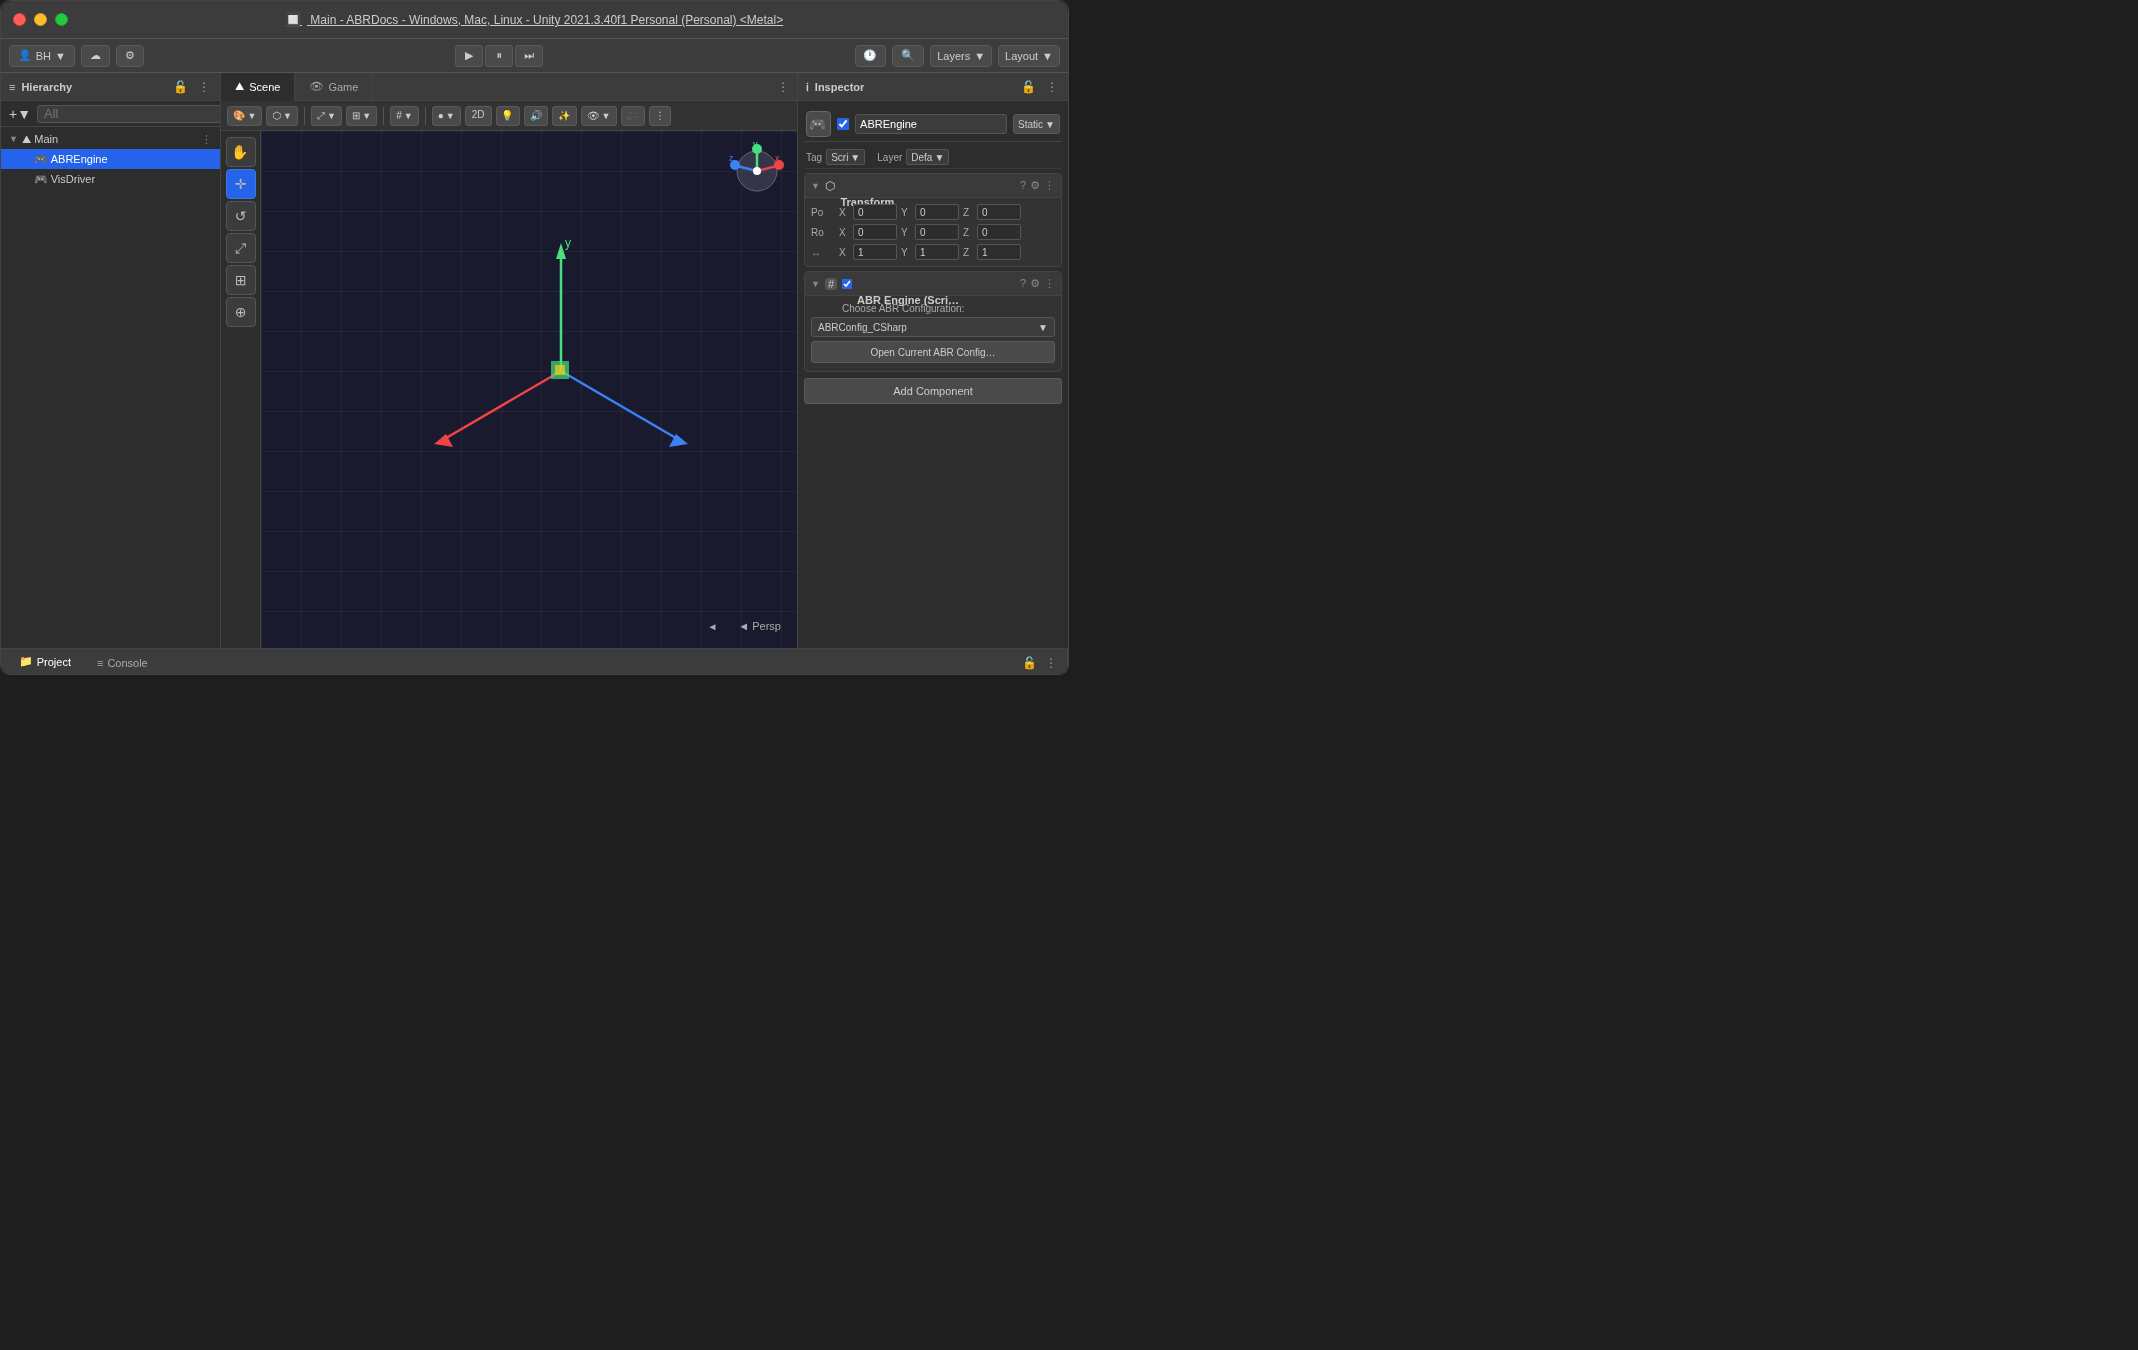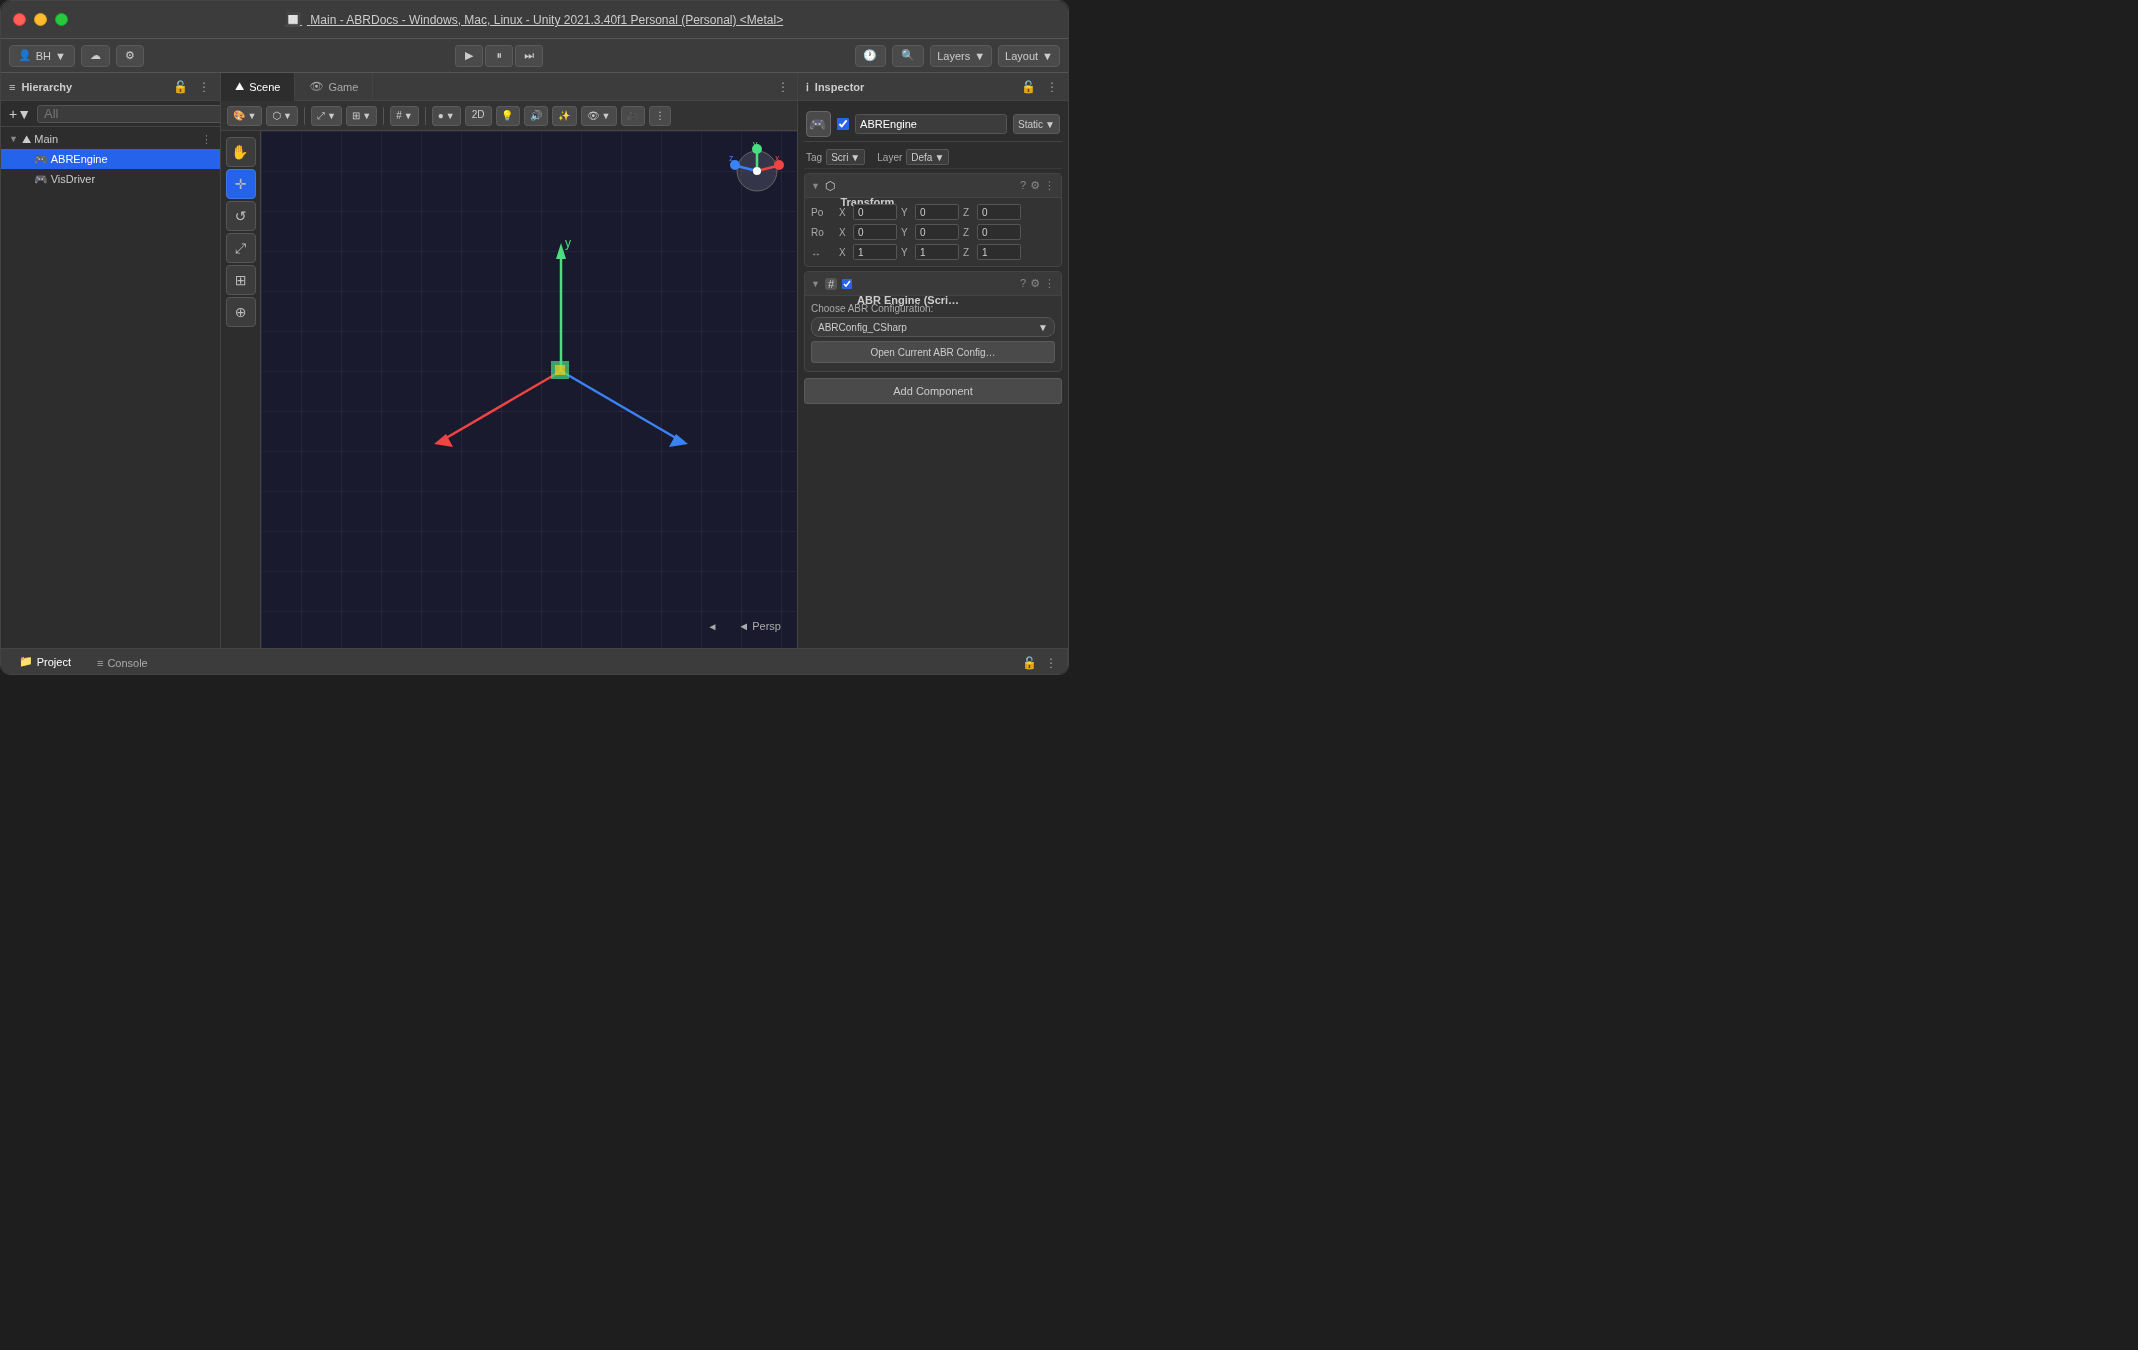--- a/index.html
+++ b/index.html
@@ -484,25 +484,26 @@
       font-size: 10px;
       width: 44px;
       height: 16px;
     }
 
     
     .choose-label {
       font-size: 10px;
       color: #aaa;
       padding: 3px 0;
+      margin-left: 31px;
     }
     .config-dropdown {
       background: #3c3c3c;
       border: 1px solid #555;
-      border-radius: 8px;
+      border-radius: 3px;
       color: #ccc;
       padding: 2px 6px;
       font-size: 10px;
       height: 20px;
       display: flex;
       align-items: center;
       justify-content: space-between;
       cursor: pointer;
       width: 100%;
       margin-bottom: 4px;

